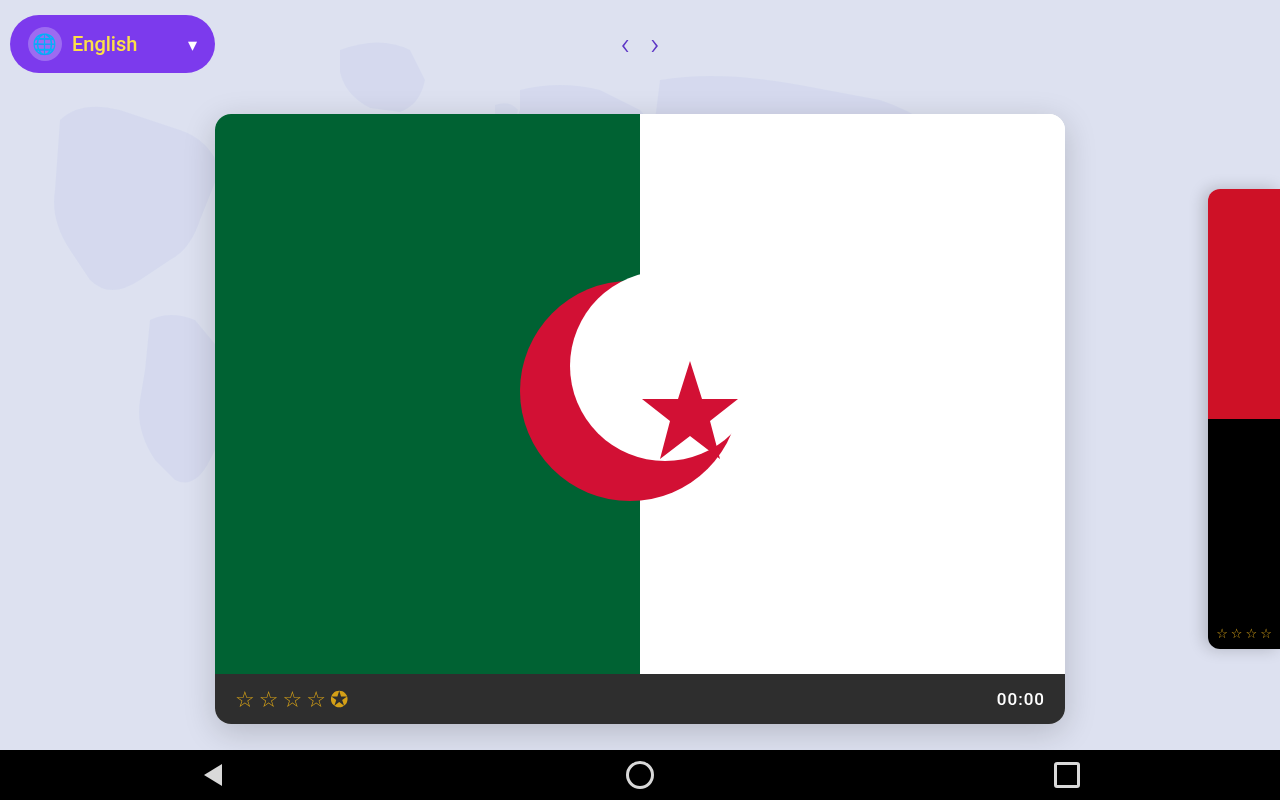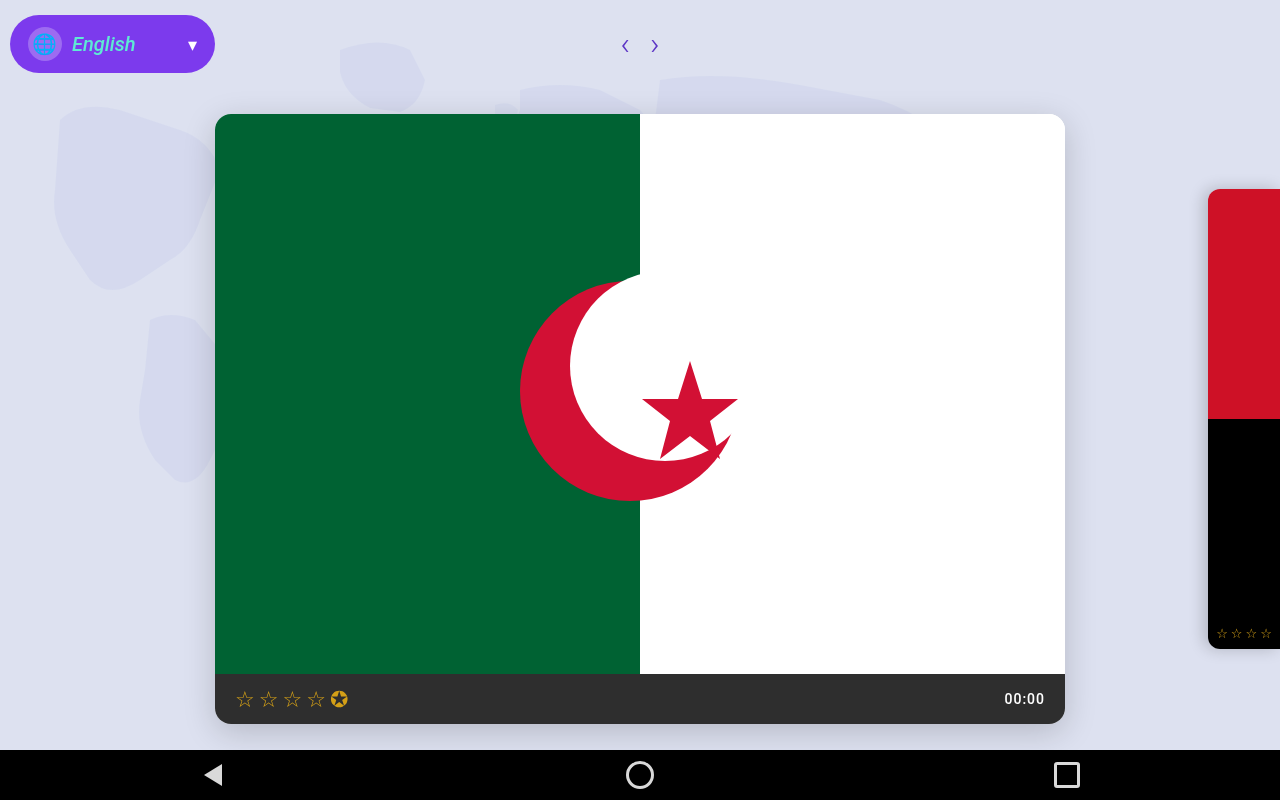--- a/index.html
+++ b/index.html
@@ -62,25 +62,24 @@
       background: rgba(255,255,255,0.25);
       display: flex;
       align-items: center;
       justify-content: center;
       color: white;
       font-size: 20px;
       flex-shrink: 0;
     }
 
     .language-label {
-      color: #5eead4;
+      color: #fde047;
       font-size: 20px;
       font-weight: 500;
       flex: 1;
-      font-style: italic;
     }
 
     .chevron-down {
       color: white;
       font-size: 18px;
     }
 
     
     .nav-center {
       display: flex;
@@ -184,21 +183,21 @@
     .star.outlined {
       color: #d4a017;
     }
 
     .star.filled {
       color: #d4a017;
     }
 
     .timer {
       color: white;
-      font-size: 14px;
+      font-size: 17px;
       font-weight: 500;
       letter-spacing: 1px;
     }
 
     
     .next-flag-peek {
       position: absolute;
       right: 0;
       top: 50%;
       transform: translateY(-50%);

